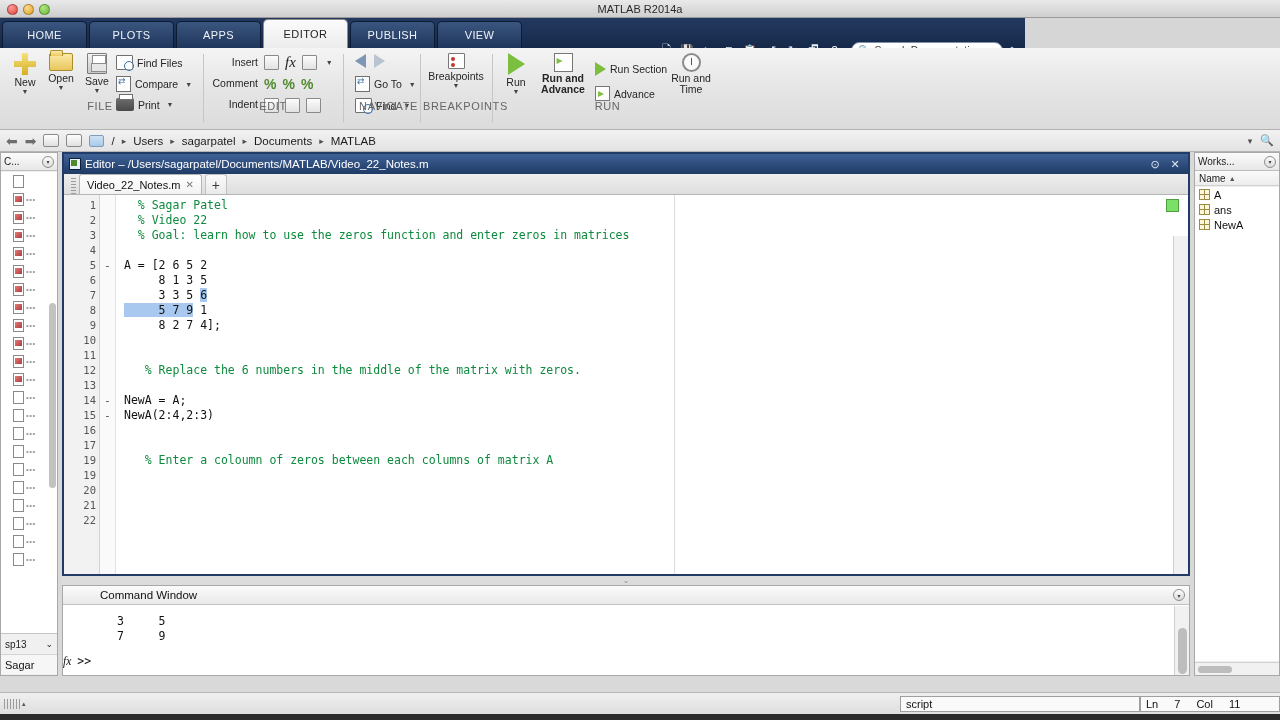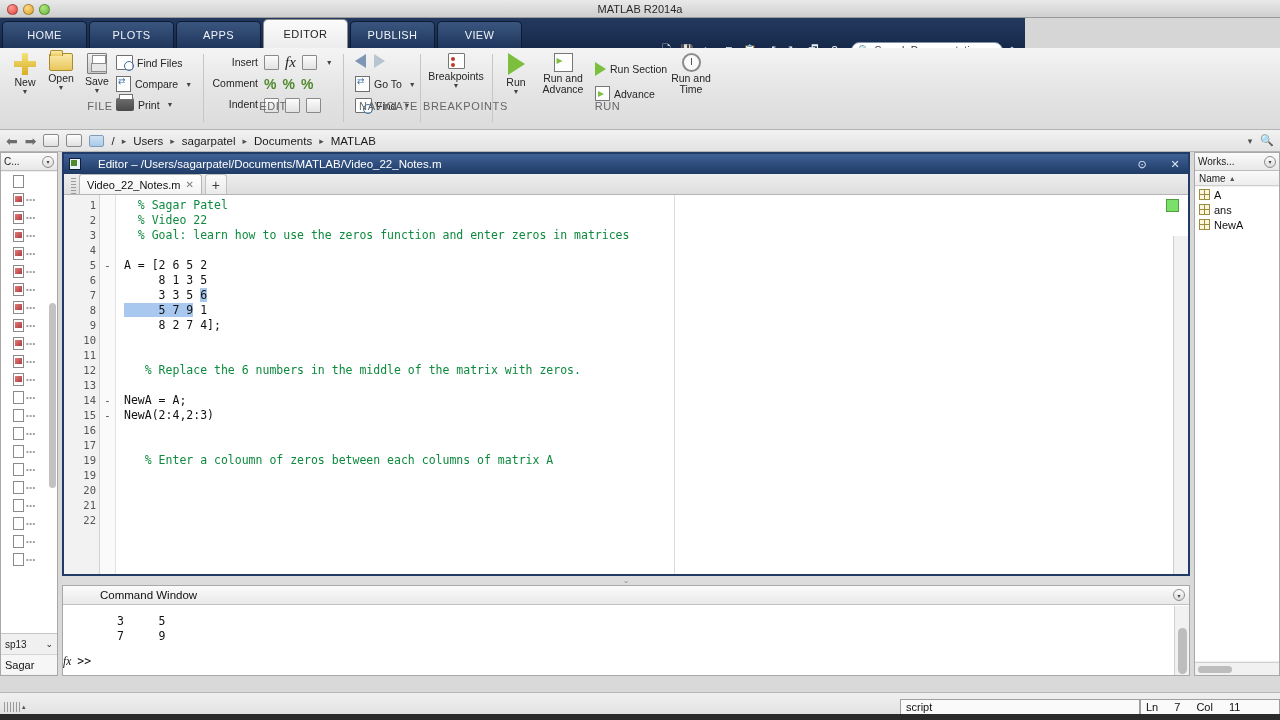--- a/index.html
+++ b/index.html
@@ -208,21 +208,21 @@
              border-top:1px solid #d4d4d4;background:#f6f6f6; }
   .cf-scroll { position:absolute; right:1px; top:150px; width:7px; height:185px; border-radius:4px; background:#c2c2c2; }
 
   
   .editor {
     position:absolute; left:62px; top:0; width:1128px; height:424px;
     border:2px solid #1f3b66; background:#fff;
   }
   .ed-title {
     height:20px; background:linear-gradient(to bottom,#3f6196,#1f3b66);
-    display:flex; align-items:center; padding:0 5px; gap:17px;
+    display:flex; align-items:center; padding:0 5px; gap:4px;
   }
   .ed-title-ico { width:12px;height:12px;background:#eaf1fa;border:1px solid #0d1e38;position:relative; }
   .ed-title-ico:after{content:"";position:absolute;left:1px;top:1px;width:6px;height:6px;background:#4f8a2c;}
   .ed-title-text { font-size:11.5px;color:#fff;flex:1; }
   .ed-title-btn { color:#dfe8f4;font-size:11px;width:16px;text-align:center; }
   .ed-tabs { height:21px;background:linear-gradient(to bottom,#eeeeee,#dedede);border-bottom:1px solid #b5b5b5;
              display:flex;align-items:flex-end;padding-left:7px; }
   .ed-tab {
     height:20px;padding:0 7px;display:flex;align-items:center;gap:5px;
     background:linear-gradient(to bottom,#ffffff,#f3f3f3);
@@ -290,21 +290,21 @@
                padding-left:4px; font-size:10px; color:#222; gap:3px; }
   .ws-list { position:absolute; top:34px; left:0; right:0; bottom:14px; background:#fff; }
   .ws-row { height:15px; display:flex; align-items:center; gap:4px; padding-left:4px; font-size:11px; color:#111; }
   .ws-varico { width:11px; height:11px; border:1px solid #9a8b46; background:#fdf6d8; position:relative; }
   .ws-varico:before{content:"";position:absolute;left:4px;top:0;width:1px;height:9px;background:#9a8b46;}
   .ws-varico:after {content:"";position:absolute;left:0;top:4px;width:9px;height:1px;background:#9a8b46;}
   .ws-hscroll { position:absolute; left:0; right:0; bottom:0; height:13px; background:#f1f1f1; border-top:1px solid #d0d0d0; }
   .ws-hthumb { position:absolute; left:3px; top:3px; width:34px; height:7px; border-radius:4px; background:#bdbdbd; }
 
   
-  .statusbar { position:absolute; left:0; top:692px; width:1280px; height:29px;
+  .statusbar { position:absolute; left:0; top:692px; width:1280px; height:22px;
                background:linear-gradient(to bottom,#f0f0f0,#dedede); border-top:1px solid #b5b5b5;
                display:flex; align-items:center; }
   .sb-grip { width:16px; height:10px; margin-left:4px;
              background:repeating-linear-gradient(to right,#9a9a9a 0 1px,transparent 1px 3px); }
   .sb-caret { font-size:7px; color:#555; margin-left:2px; }
   .sb-field { height:16px; border:1px solid #9f9f9f; background:#fafafa;
               display:flex; align-items:center; padding:0 5px; font-size:11px; color:#111; }
   .sb-script { position:absolute; left:900px; width:240px; }
   .sb-ln { position:absolute; left:1140px; width:140px; justify-content:flex-start; gap:16px; }
   .bottombar { position:absolute; left:0; top:714px; width:1280px; height:6px; background:#2b2b2b; }
@@ -441,21 +441,21 @@
     <div class="rgroup-sep" style="left:492px;"></div>
 
     <div class="rgroup" style="left:495px; width:225px;">
       <div class="bigbtn" style="left:4px; width:34px;">
         <span class="ic-play ico"></span>
         <span class="lbl">Run</span>
         <span class="caret">▼</span>
       </div>
       <div class="bigbtn" style="left:40px; width:56px;">
         <span class="ic-doc-run ico"></span>
-        <span class="lbl" style="text-align:center; line-height:11px;">Run and Advance</span>
+        <span class="lbl" style="text-align:center; line-height:11px;font-weight:bold;">Run and Advance</span>
       </div>
       <div class="smallbtn" style="left:100px; top:14px;">
         <span class="ic-play-sm ico"></span>
         <span>Run Section</span>
       </div>
       <div class="smallbtn" style="left:100px; top:38px;">
         <span class="ic-doc-run ico" style="width:15px;height:15px;"></span>
         <span>Advance</span>
       </div>
       <div class="bigbtn" style="left:172px; width:48px;">

